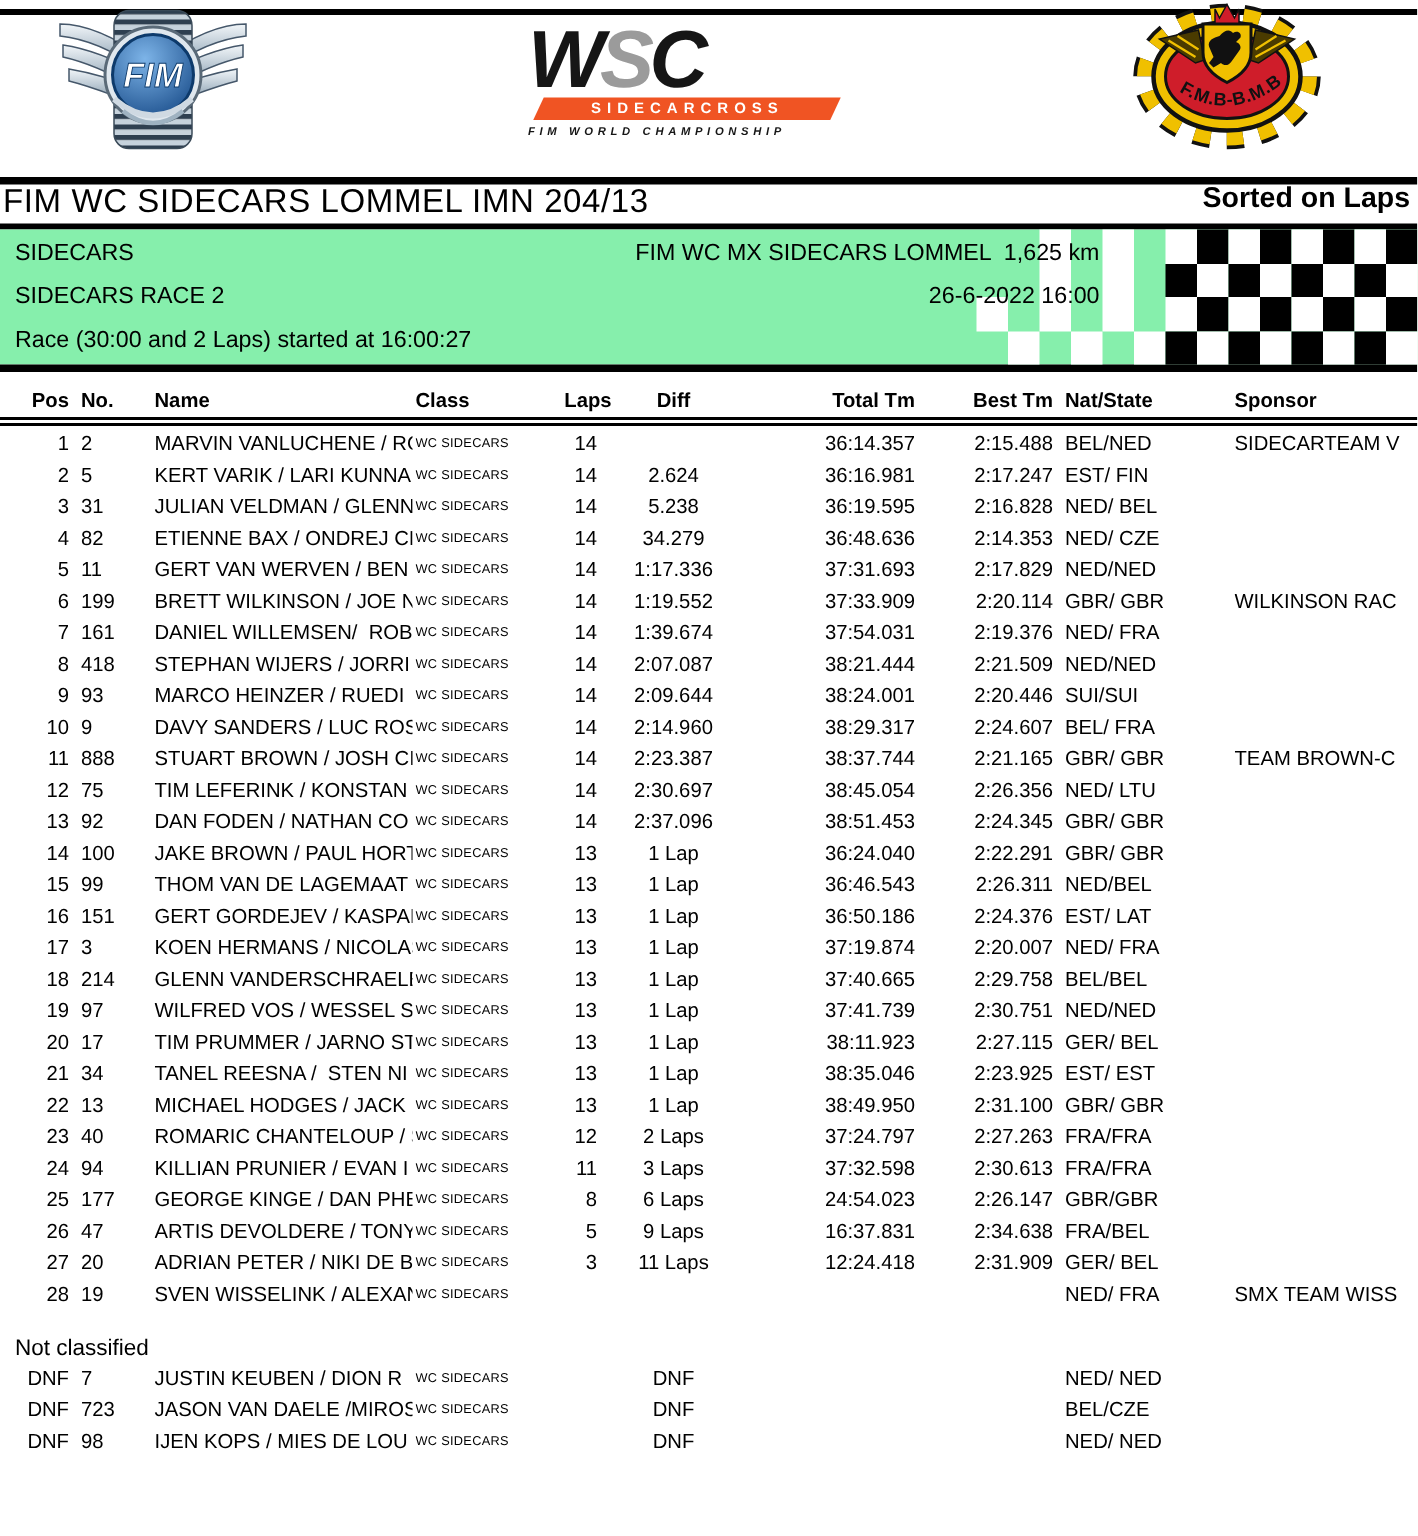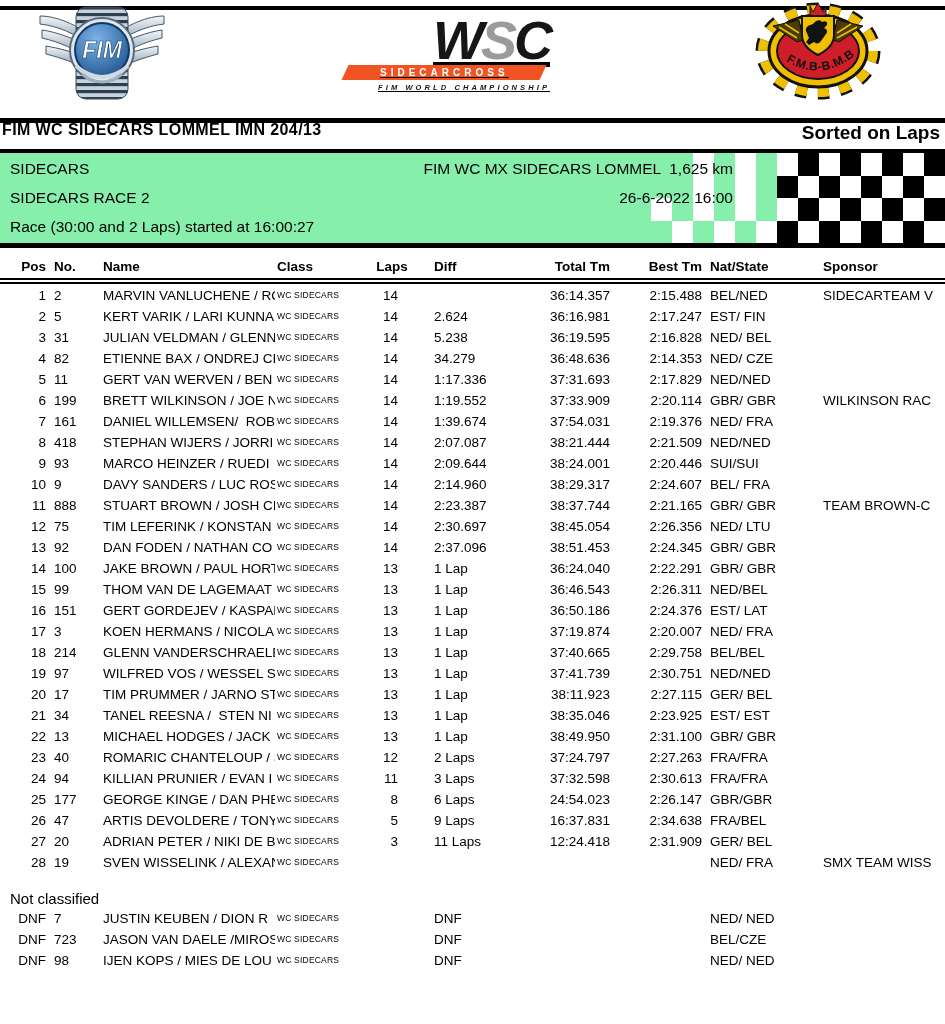--- a/index.html
+++ b/index.html
@@ -7,38 +7,38 @@
         font-family:"Liberation Sans",sans-serif;color:#000;}
   .hrule{position:absolute;left:0;width:945px;background:#000;}
   .rule-top{top:6px;height:4px;}
   .rule-title-top{top:118px;height:5px;}
   .rule-title-bottom{top:149px;height:4px;}
   .rule-banner-bottom{top:243px;height:5px;}
   .header-rule{position:absolute;top:278px;left:0;width:945px;height:6px;box-sizing:border-box;
                border-top:2px solid #000;border-bottom:2px solid #000;}
 
   
-  .report-title{position:absolute;left:2px;top:121px;font-size:16px;letter-spacing:.4px;white-space:pre;font-weight:bold;}
+  .report-title{position:absolute;left:2px;top:121px;font-size:22px;letter-spacing:.4px;white-space:pre;}
   .sort-label{position:absolute;right:5px;top:122px;font-size:19px;font-weight:bold;white-space:pre;}
 
   
   .banner{position:absolute;left:0;top:153px;width:945px;height:90px;background:#86efac;}
   .banner-text{position:absolute;font-size:15.5px;white-space:pre;z-index:3;}
   .b-class{left:10px;top:7px;}
   .b-event{right:212px;top:7px;}
   .b-race{left:10px;top:36px;}
   .b-datetime{right:212px;top:36px;}
   .b-info{left:10px;top:65px;}
   .checker{position:absolute;right:0;top:0;width:357px;height:90px;z-index:1;}
   .checker .cell{position:absolute;width:21px;height:22.5px;}
 
   
   .logo-fim{position:absolute;left:36px;top:6px;width:132px;height:99px;}
   .logo-fmb{position:absolute;left:753px;top:0px;width:130px;height:103px;}
-  .logo-wsc{position:absolute;left:338px;top:16px;width:212px;height:84px;text-align:right;text-decoration:underline;}
+  .logo-wsc{position:absolute;left:352px;top:16px;width:212px;height:84px;text-align:left;}
   .wsc-word{font-weight:bold;font-style:italic;font-size:54px;line-height:48px;letter-spacing:-3px;color:#161616;white-space:pre;}
   .wsc-word .s-gray{color:#9b9b9b;}
   .wsc-banner{margin:0 auto;margin-top:1px;width:198px;height:15px;background:#f05423;transform:skewX(-25deg);
               display:flex;align-items:center;justify-content:center;}
   .wsc-banner span{transform:skewX(25deg);color:#fff;font-weight:bold;font-size:10px;letter-spacing:4px;white-space:pre;}
   .wsc-sub{margin-top:3px;font-size:7.5px;font-weight:bold;font-style:italic;letter-spacing:3.1px;color:#161616;white-space:pre;}
 
   
   .thead{position:absolute;top:255px;left:0;width:810px;height:23px;font-weight:bold;font-size:13.5px;}
   .thead .cell{line-height:23px;}
@@ -47,21 +47,21 @@
   .tbody-dnf{top:908px;}
   .row{position:relative;height:21px;font-size:13.5px;}
   .cell{position:absolute;top:0;height:21px;line-height:21px;white-space:pre;overflow:hidden;}
   .c-pos{left:6px;width:40px;text-align:right;}
   .c-no{left:54px;width:36px;text-align:left;}
   .c-name{left:103px;width:172px;}
   .c-class{left:277px;width:95px;font-size:8.5px;letter-spacing:.2px;}
   .thead .c-class{font-size:13.5px;letter-spacing:0;}
   .c-laps{left:354px;width:44px;text-align:right;}
   .thead .c-laps{left:368px;width:48px;text-align:center;}
-  .c-diff{left:434px;width:86px;text-align:left;}
+  .c-diff{left:406px;width:86px;text-align:center;}
   .c-total{left:518px;width:92px;text-align:right;}
   .c-best{left:618px;width:84px;text-align:right;}
   .c-nat{left:710px;width:105px;}
   .c-sponsor{left:823px;width:120px;}
   .not-classified{position:absolute;left:10px;top:888px;font-size:15px;height:21px;line-height:21px;white-space:pre;}
 </style>
 </head>
 <body>
 
 <div class="page">

